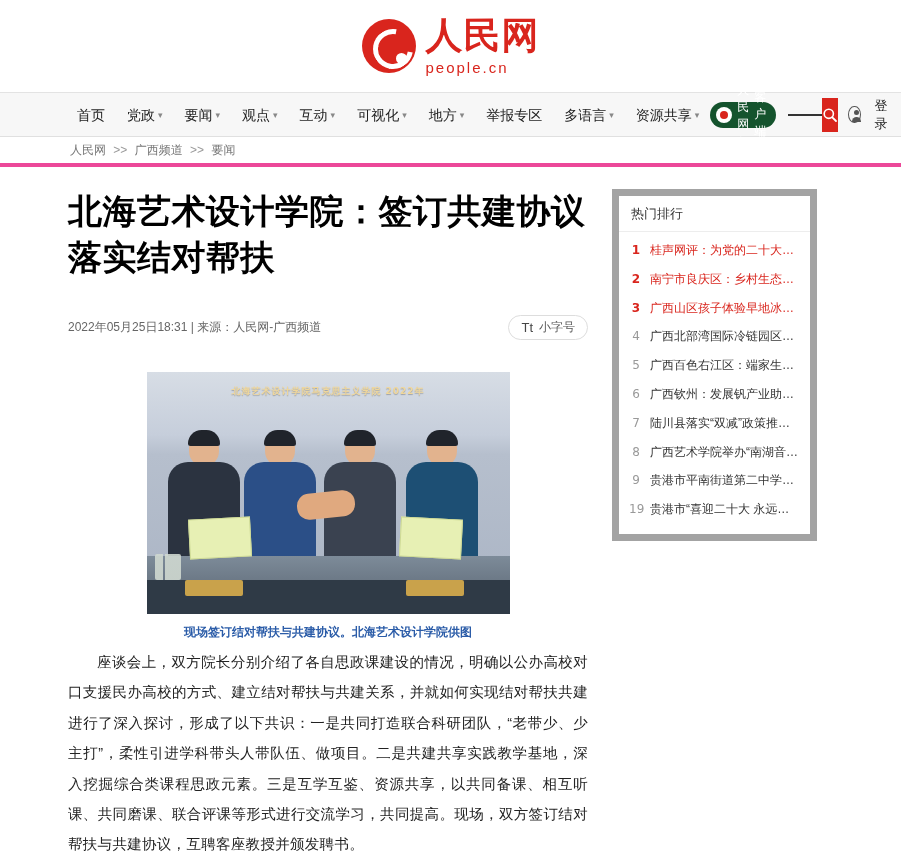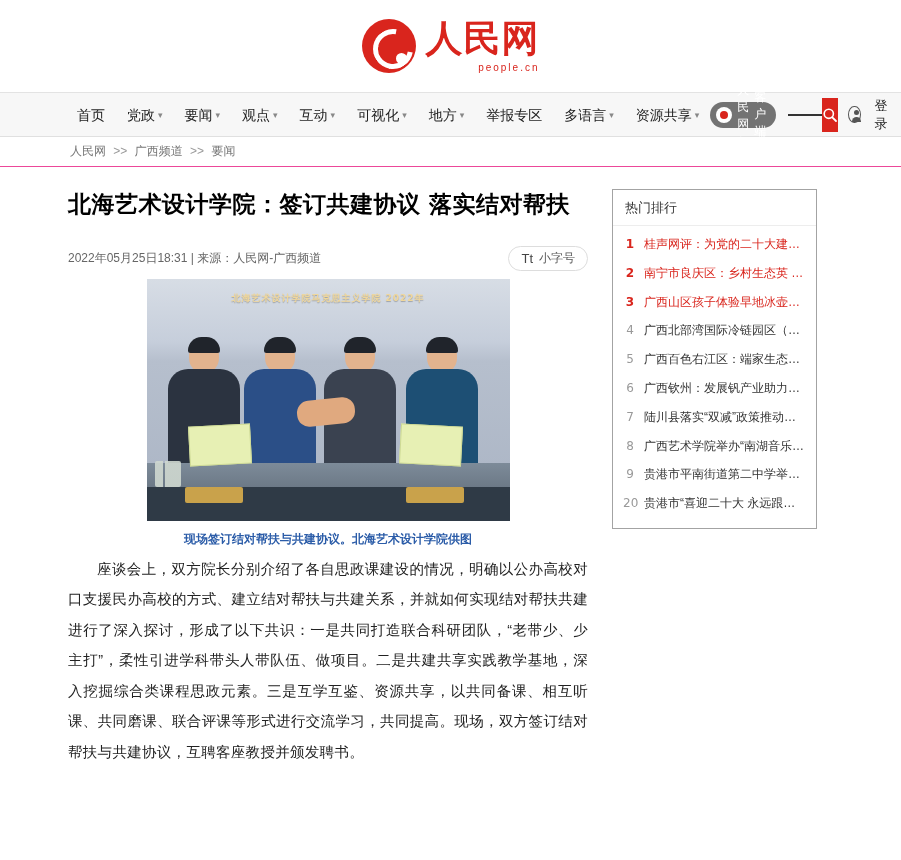--- a/index.html
+++ b/index.html
@@ -49,25 +49,25 @@
   }
   .logo-text-cn {
     font-size: 37px;
     font-weight: bold;
     color: #d9251d;
     letter-spacing: 1px;
     line-height: 1;
     font-family: "DejaVu Sans", sans-serif;
   }
   .logo-text-en {
-    font-size: 10px;
+    font-size: 15px;
     color: #d9251d;
     letter-spacing: 2px;
     margin-top: 5px;
-    text-align: right;
+    text-align: left;
   }
 
   
   .navbar {
     height: 44px;
     background: #f7f7f7;
     border-bottom: 1px solid #e0e0e0;
     display: flex;
     align-items: center;
     padding: 0 0 0 66px;
@@ -83,21 +83,21 @@
   }
   .nav-item .caret {
     display: inline-block;
     margin-left: 3px;
     font-size: 9px;
     color: #888;
     transform: translateY(-2px);
   }
   .nav-client {
     display: flex; align-items: center;
-    background: #737373;
+    background: #14532d;
     color: #fff;
     height: 26px;
     border-radius: 13px;
     padding: 0 10px 0 6px;
     font-size: 12px;
     margin-right: 12px;
     gap: 5px;
     cursor: pointer;
   }
   .nav-client .dot {
@@ -151,21 +151,21 @@
   .avatar-circle::after {
     content: "";
     position: absolute; left: 3px; top: 9.5px;
     width: 9px; height: 5px;
     border-radius: 5px 5px 0 0;
     background: #555;
   }
 
   
   .breadcrumb-bar {
-    border-bottom: 1px solid #ec4899;
+    border-bottom: 4px solid #ec4899;
     height: 30px;
     display: flex;
     align-items: center;
     padding-left: 70px;
     background: #fff;
   }
   .breadcrumb {
     font-size: 12px;
     color: #777;
   }
@@ -175,34 +175,34 @@
   
   .content {
     display: flex;
     padding: 22px 62px 0 68px;
     gap: 24px;
   }
   .main-col { width: 520px; flex: 0 0 520px; }
   .side-col { width: 205px; flex: 0 0 205px; }
 
   h1.article-title {
-    font-size: 23px;
+    font-size: 34px;
     line-height: 1.35;
     font-weight: bold;
     color: #000;
-    margin: 0 0 26px 0;
+    margin: 0 0 34px 0;
     letter-spacing: 0.5px;
     font-family: "DejaVu Sans", sans-serif;
   }
 
   .meta-row {
     display: flex;
     align-items: center;
     justify-content: space-between;
-    margin-bottom: 8px;
+    margin-bottom: 32px;
   }
   .meta-text { font-size: 12px; color: #666; }
   .font-size-btn {
     display: flex;
     align-items: center;
     gap: 6px;
     border: 1px solid #ddd;
     border-radius: 14px;
     height: 25px;
     padding: 0 12px;
@@ -349,21 +349,21 @@
     line-height: 2.1;
     color: #222;
     margin: 0 0 13px 0;
     text-align: justify;
     text-indent: 2em;
     letter-spacing: .3px;
   }
 
   
   .rank-box {
-    border: 1px solid #a3a3a3;
+    border: 7px solid #a3a3a3;
     background: #fff;
   }
   .rank-head {
     font-size: 13px;
     color: #333;
     padding: 9px 12px 8px;
     border-bottom: 1px solid #ededed;
     font-weight: normal;
   }
   .rank-list { padding: 4px 10px 10px 10px; }
@@ -547,20 +547,20 @@
         </div>
         <div class="rank-item">
           <span class="rank-num">8</span>
           <span class="rank-text">广西艺术学院举办“南湖音乐沙龙”系列展演</span>
         </div>
         <div class="rank-item">
           <span class="rank-num">9</span>
           <span class="rank-text">贵港市平南街道第二中学举办第二届班主任节</span>
         </div>
         <div class="rank-item">
-          <span class="rank-num">20</span>
+          <span class="rank-num">19</span>
           <span class="rank-text">贵港市“喜迎二十大 永远跟党走 奋进新...</span>
         </div>
       </div>
     </div>
   </div>
 
 </div>
 
 </body></html>

